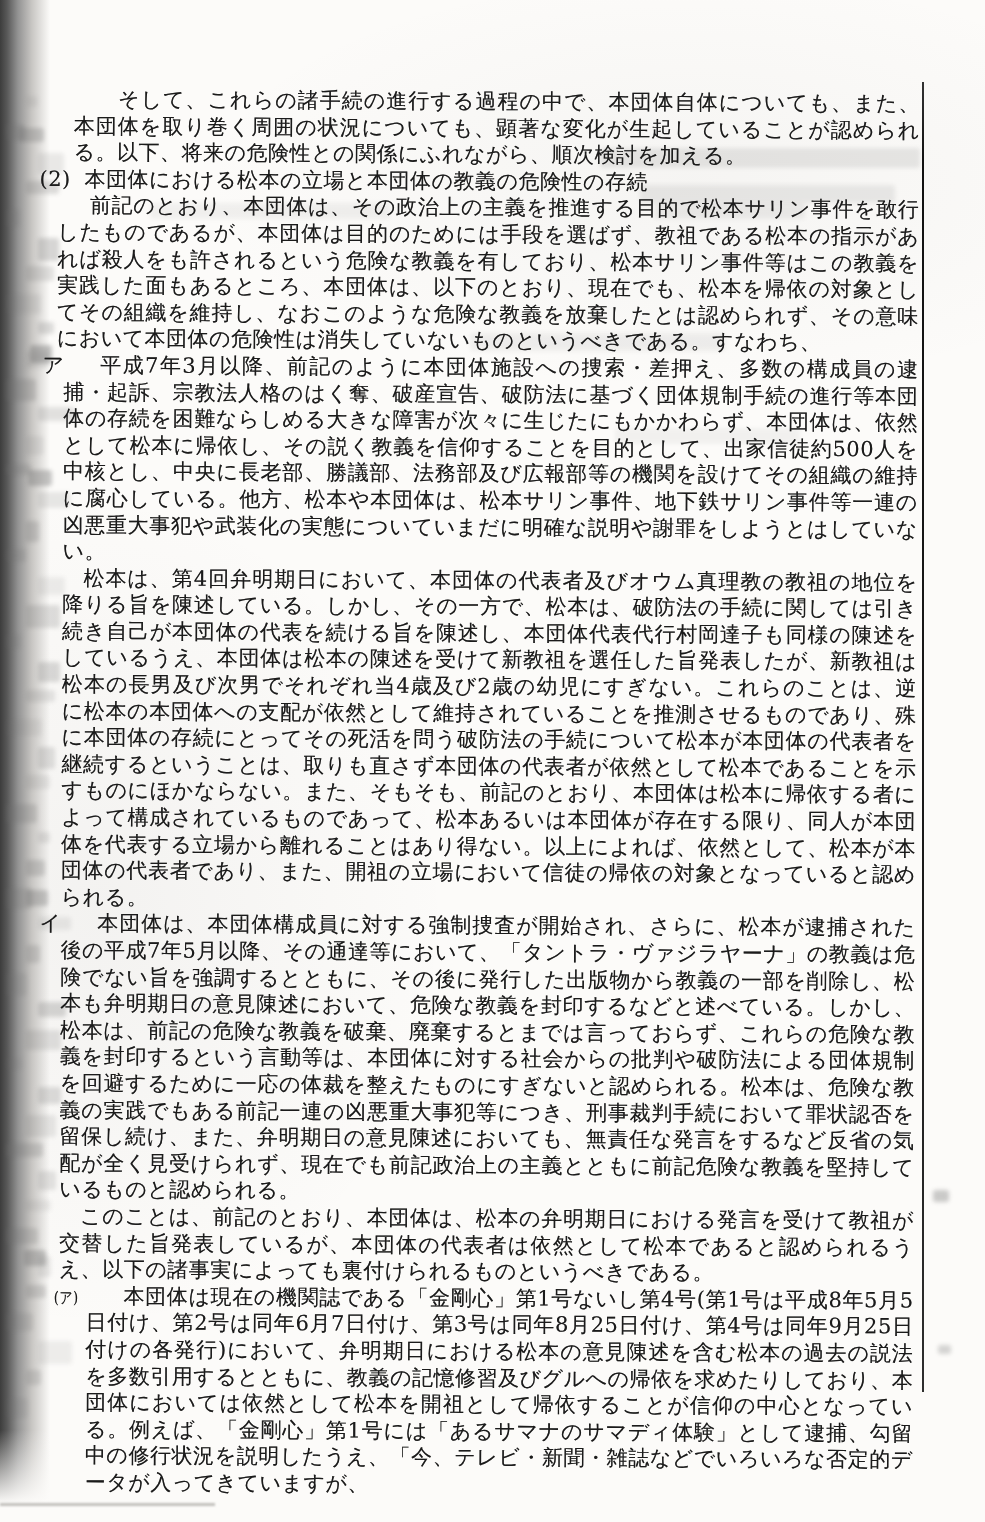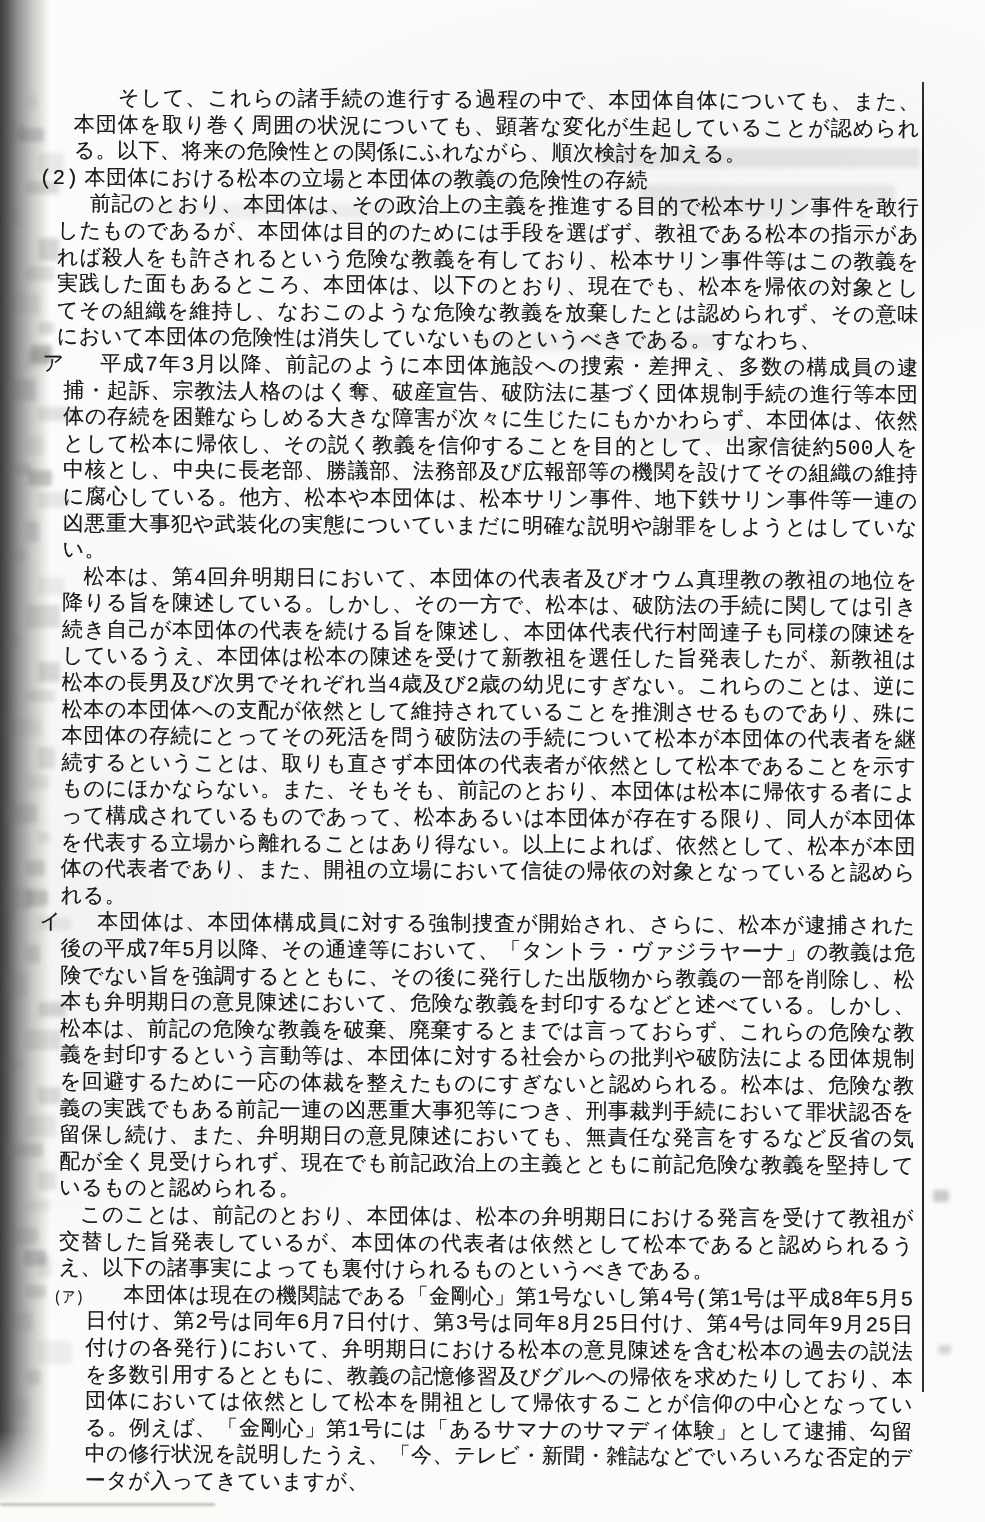--- a/index.html
+++ b/index.html
@@ -1,21 +1,21 @@
 <!DOCTYPE html>
 <html><head>
 <meta charset="utf-8">
 <style>
   html,body{margin:0;padding:0;}
   body{
     width:985px;height:1522px;position:relative;overflow:hidden;
     background:#fcfbf9;
     font-family:"DejaVu Serif","Liberation Serif",serif;
   }
-  .page{position:absolute;inset:0;overflow:hidden;font-family:Liberation Mono, monospace;}
+  .page{position:absolute;inset:0;overflow:hidden;}
   
   .page::before{
     content:"";position:absolute;inset:0;pointer-events:none;
     background:
       radial-gradient(ellipse 700px 300px at 70% 12%, rgba(120,120,120,0.05), transparent 70%),
       radial-gradient(ellipse 500px 600px at 10% 60%, rgba(100,100,100,0.06), transparent 70%);
   }
   
   .gutter{
     position:absolute;left:0;top:0;width:52px;height:1510px;

